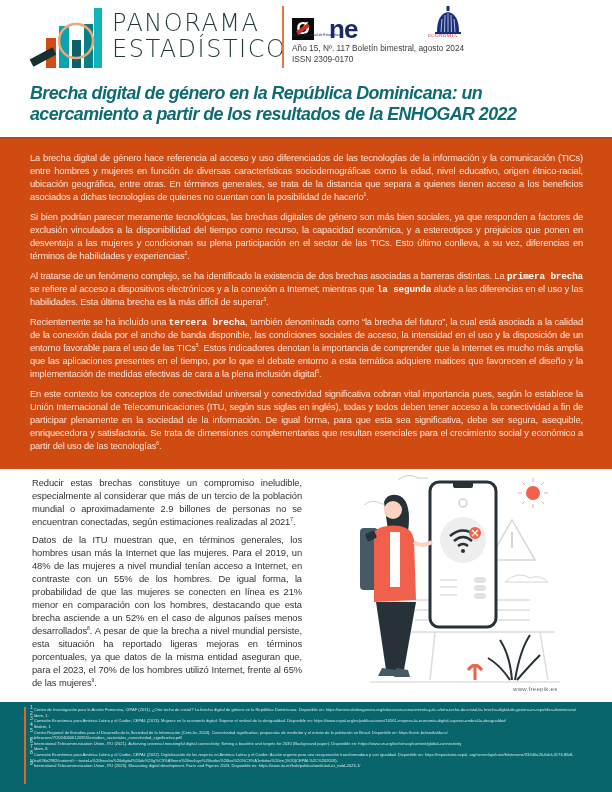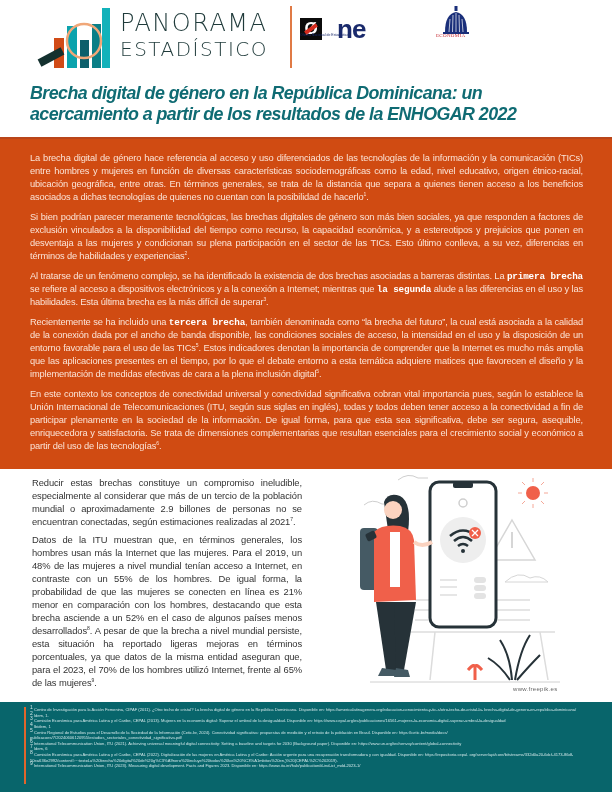--- a/index.html
+++ b/index.html
@@ -1,24 +1,24 @@
 <!DOCTYPE html>
 <html><head>
   <meta charset="utf-8">
   <style>
     * { box-sizing: border-box; margin: 0; padding: 0; }
     html, body { width: 612px; height: 792px; background: #ffffff; overflow: hidden; }
     body { position: relative; font-family: "Liberation Sans", sans-serif; color: #2b2b2b; }
 
     
-    .header { position: absolute; left: 8px; top: 0; width: 540px; height: 76px; }
+    .header { position: absolute; left: 0; top: 0; width: 540px; height: 76px; }
     .logo-mark { position: absolute; left: 28px; top: 4px; width: 74px; height: 66px; }
     .brand { position: absolute; left: 112px; top: 10px; color: #1f3a3a; font-family: "DejaVu Sans", sans-serif; font-weight: 300; }
     .brand .line1 { font-size: 24px; letter-spacing: 1.5px; line-height: 26px; }
-    .brand .line2 { font-size: 20px; letter-spacing: 1.5px; line-height: 26px; }
+    .brand .line2 { font-size: 24px; letter-spacing: 1.5px; line-height: 26px; }
     .header-divider { position: absolute; left: 282px; top: 6px; width: 2px; height: 62px; background: #e07a45; }
     .one-logo { position: absolute; left: 292px; top: 8px; height: 32px; display: flex; align-items: flex-end; }
     .one-logo .o-box { width: 22px; height: 22px; background: #0b0b0b; color: #fff; font-weight: bold; font-size: 17px; text-align: center; line-height: 22px; position: relative; overflow: hidden; }
     .one-logo .o-box::after { content: ""; position: absolute; left: 4px; top: 9px; width: 14px; height: 4px; background: #d52b1e; transform: rotate(-35deg); }
     .one-logo .ne { font-size: 26px; font-weight: bold; color: #1a2a6c; line-height: 22px; margin-left: 15px; letter-spacing: -1px; }
     .one-sub { position: absolute; left: 292px; top: 33px; font-size: 3.5px; color: #1a2a6c; }
     .eco-logo { position: absolute; left: 430px; top: 6px; width: 36px; height: 34px; }
     .eco-label { position: absolute; left: 428px; top: 33px; font-size: 5px; color: #c4262e; font-family: "Liberation Serif", serif; letter-spacing: 0.3px; }
     .issue-info { position: absolute; left: 292px; top: 43px; font-size: 8.3px; color: #3b3b3b; line-height: 11px; }
 
@@ -73,20 +73,24 @@
     <g stroke="#fff" stroke-width="0.7">
       <line x1="11" y1="26" x2="12" y2="13"></line>
       <line x1="14.5" y1="26" x2="15" y2="9"></line>
       <line x1="18" y1="26" x2="18" y2="7"></line>
       <line x1="21.5" y1="26" x2="21" y2="9"></line>
       <line x1="25" y1="26" x2="24" y2="13"></line>
     </g>
     <rect x="5" y="26" width="26" height="2" fill="#1a2f7a"></rect>
   </svg>
   <div class="eco-label">ECONOMÍA</div>
+  <div class="issue-info">
+    <div>Año 15, Nº. 117 Boletín bimestral, agosto 2024</div>
+    <div>ISSN 2309-0170</div>
+  </div>
 </div>
 
 <h1 class="title">Brecha digital de género en la República Dominicana: un acercamiento a partir de los resultados de la ENHOGAR 2022</h1>
 <div class="title-rule"></div>
 
 <div class="orange-block">
   <p class="para" style="top:13px;">
     <span>La brecha digital de género hace referencia al acceso y uso diferenciados de las tecnologías de la información y la comunicación (TICs) entre hombres y mujeres en función de diversas características sociodemográficas como la edad, nivel educativo, origen étnico-racial, ubicación geográfica, entre otras. En términos generales, se trata de la distancia que separa a quienes tienen acceso a los beneficios asociados a dichas tecnologías de quienes no cuentan con la posibilidad de hacerlo</span><sup>1</sup>.
   </p>
   <p class="para" style="top:72px;">

